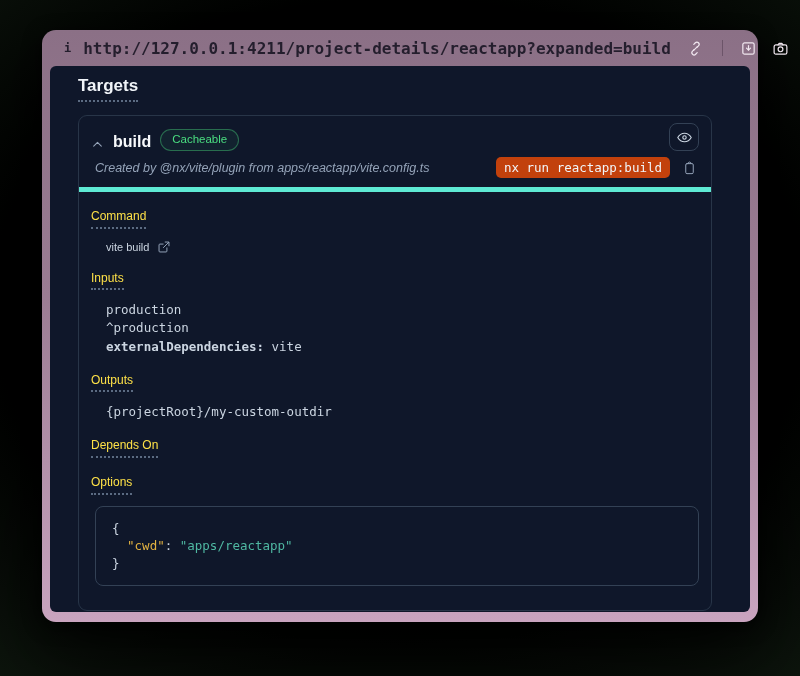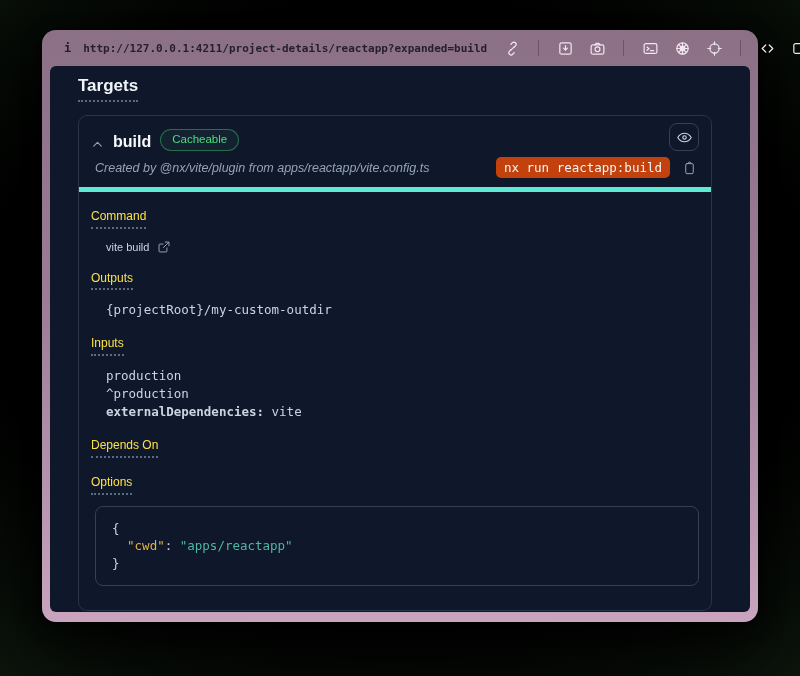--- a/index.html
+++ b/index.html
@@ -19,21 +19,21 @@
   }
   .toolbar{
     height:36px;display:flex;align-items:center;gap:8px;
     padding:0 6px 0 10px;box-sizing:border-box;
   }
   .info-glyph{
     font-family:"DejaVu Sans Mono",monospace;font-weight:bold;font-style:normal;
     color:#241e2d;font-size:12px;padding:0 4px;
   }
   .url-text{
-    font-family:"DejaVu Sans Mono",monospace;font-size:11px;font-weight:bold;
+    font-family:"DejaVu Sans Mono",monospace;font-size:16px;font-weight:bold;
     color:#241e2d;letter-spacing:0;white-space:nowrap;flex:0 1 auto;
   }
   .tool-spacer{flex:1;}
   .tool-group{display:flex;align-items:center;gap:14px;}
   .tbtn{display:flex;align-items:center;justify-content:center;width:18px;height:18px;cursor:pointer;}
   .tbtn svg{width:17px;height:17px;stroke:#f1e7f0;stroke-width:1.7;fill:none;stroke-linecap:round;stroke-linejoin:round;}
   .tsep{width:1px;height:16px;background:rgba(50,32,50,0.35);margin:0 3px;}
   
   .viewport{
     height:546px;background:#0f172a;border-radius:6px;
@@ -217,29 +217,29 @@
                   <svg viewBox="0 0 24 24">
                       <path d="M17 13.5V19a1.5 1.5 0 01-1.5 1.5H5A1.5 1.5 0 013.5 19V8.5A1.5 1.5 0 015 7h5.5"></path>
                       <path d="M14 3.5h6.5V10"></path>
                       <path d="M20 4L11 13"></path>
                     </svg>
                 </span>
               </div>
             </div>
 
             <div class="section">
-              <h3 class="section-heading">Outputs</h3>
-              <div class="mono-line">{projectRoot}/my-custom-outdir</div>
-            </div>
-
-            <div class="section">
               <h3 class="section-heading">Inputs</h3>
               <div class="mono-line">production</div>
               <div class="mono-line">^production</div>
               <div class="mono-line"><span class="bold-key">externalDependencies:</span><span> vite</span></div>
+            </div>
+
+            <div class="section">
+              <h3 class="section-heading">Outputs</h3>
+              <div class="mono-line">{projectRoot}/my-custom-outdir</div>
             </div>
 
             <div class="section">
               <h3 class="section-heading">Depends On</h3>
             </div>
 
             <div class="section">
               <h3 class="section-heading">Options</h3>
               <div class="code-block">
                 <div class="row">{</div>

